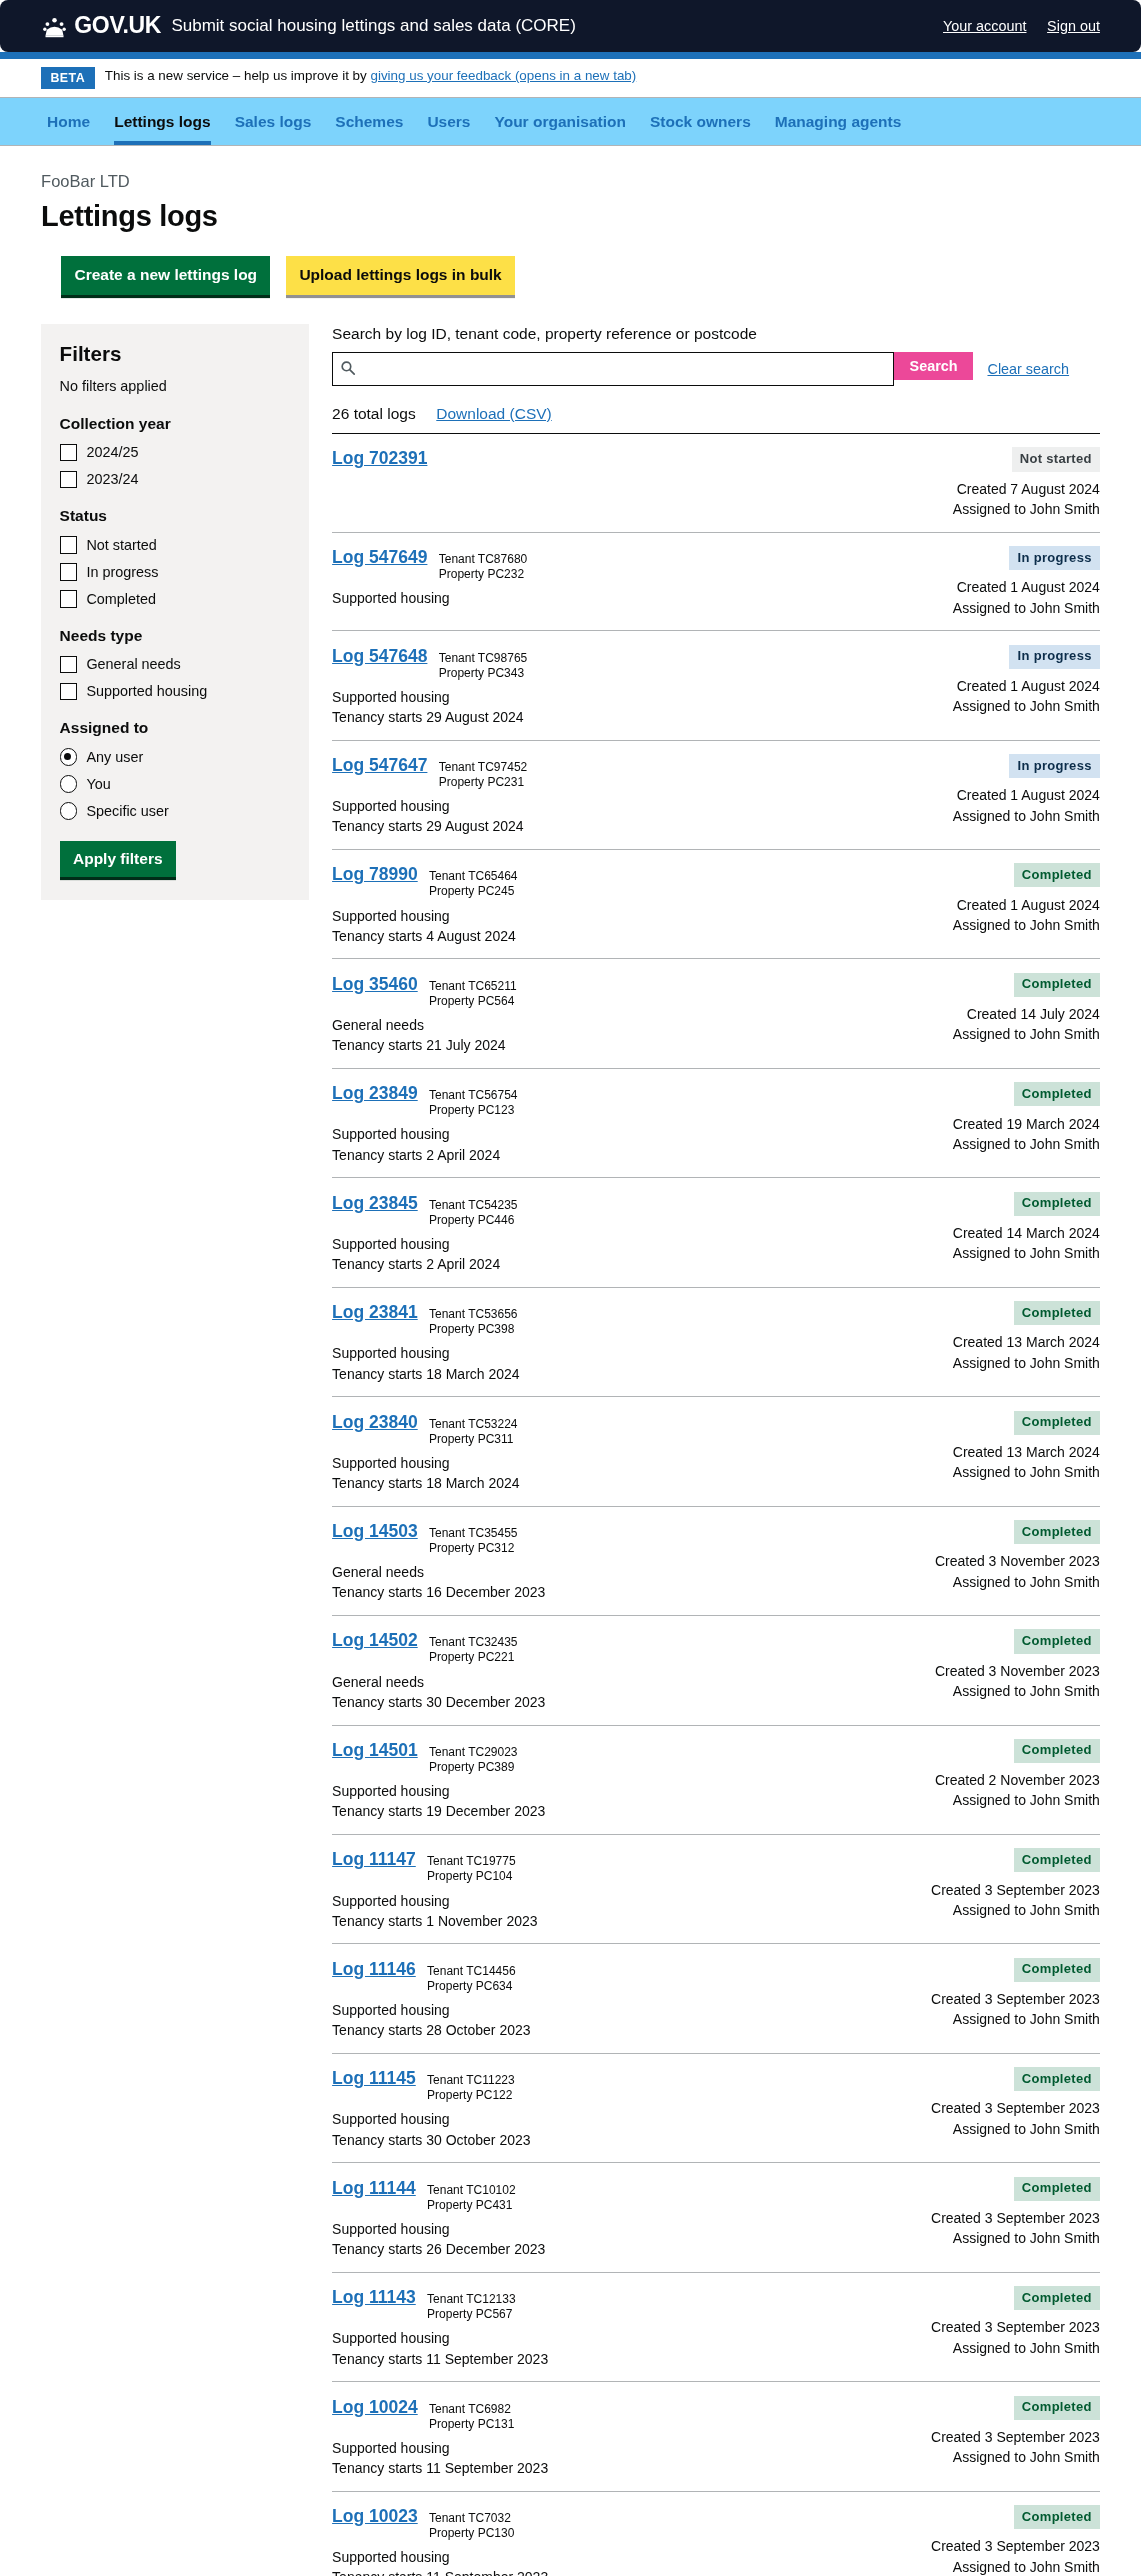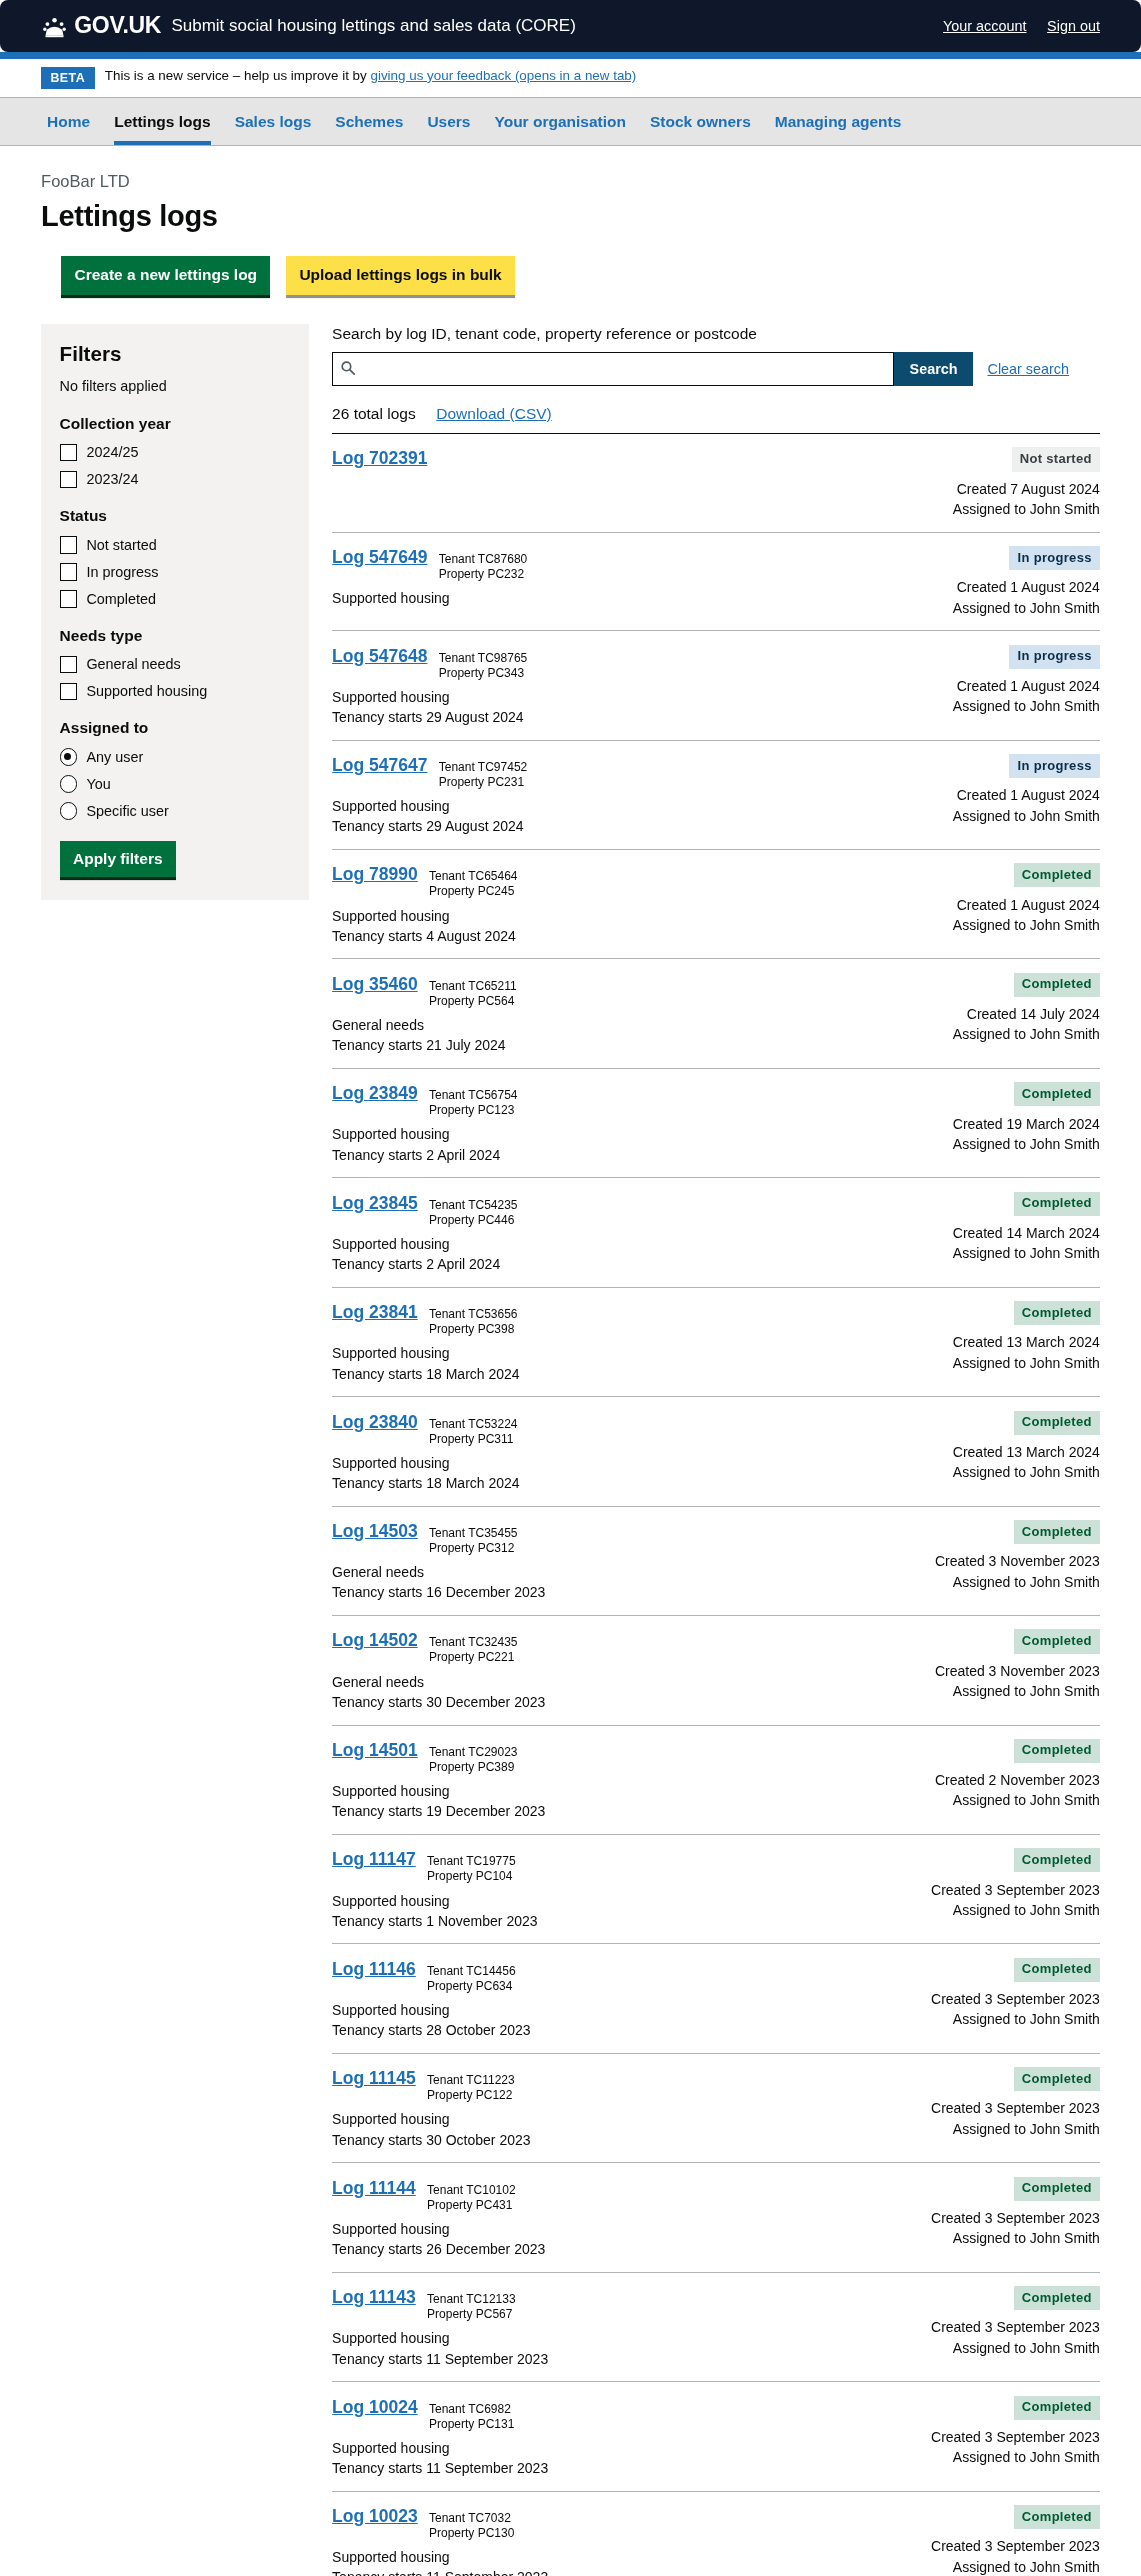--- a/index.html
+++ b/index.html
@@ -76,21 +76,21 @@
     letter-spacing:0.5px;
     padding: 3.1px 9.3px;
     text-transform: uppercase;
     margin-right: 10.3px;
   }
   .phase-text { font-size: 13.4px; color:#0b0c0c; }
 
   
   .primary-nav {
     border-bottom: 0.5px solid #b1b4b6;
-    background: #e5e5e5;
+    background: #7dd3fc;
     padding-left: 12px;
   }
   .nav-list {
     display:flex;
     gap: 24px;
     list-style:none;
     margin:0;
     padding: 13.4px 20.6px 0 20.6px;
     width: 1100px;
     margin: 0 auto;
@@ -192,27 +192,27 @@
     font-size: 14.4px;
     font-family: "Liberation Sans", sans-serif;
   }
   .mag {
     position:absolute;
     left: 8.2px; top: 8.2px;
     width: 15.5px; height:15.5px;
     pointer-events:none;
   }
   .search-btn {
-    background:#0c4a6e;
+    background:#ec4899;
     color:#fff;
     font-weight:bold;
     font-size: 14.4px;
     border:none;
     padding: 0 15.5px;
-    height: 34px;
+    height: 28px;
     cursor:pointer;
     font-family: "Liberation Sans", sans-serif;
   }
   .clear-search {
     align-self:center;
     margin-left: 14.4px;
     font-size: 14.4px;
   }
 
   .count-row {

